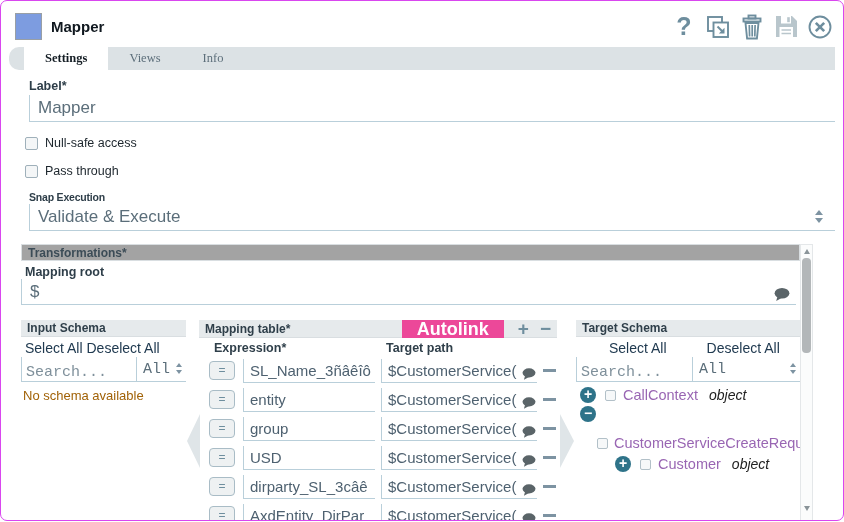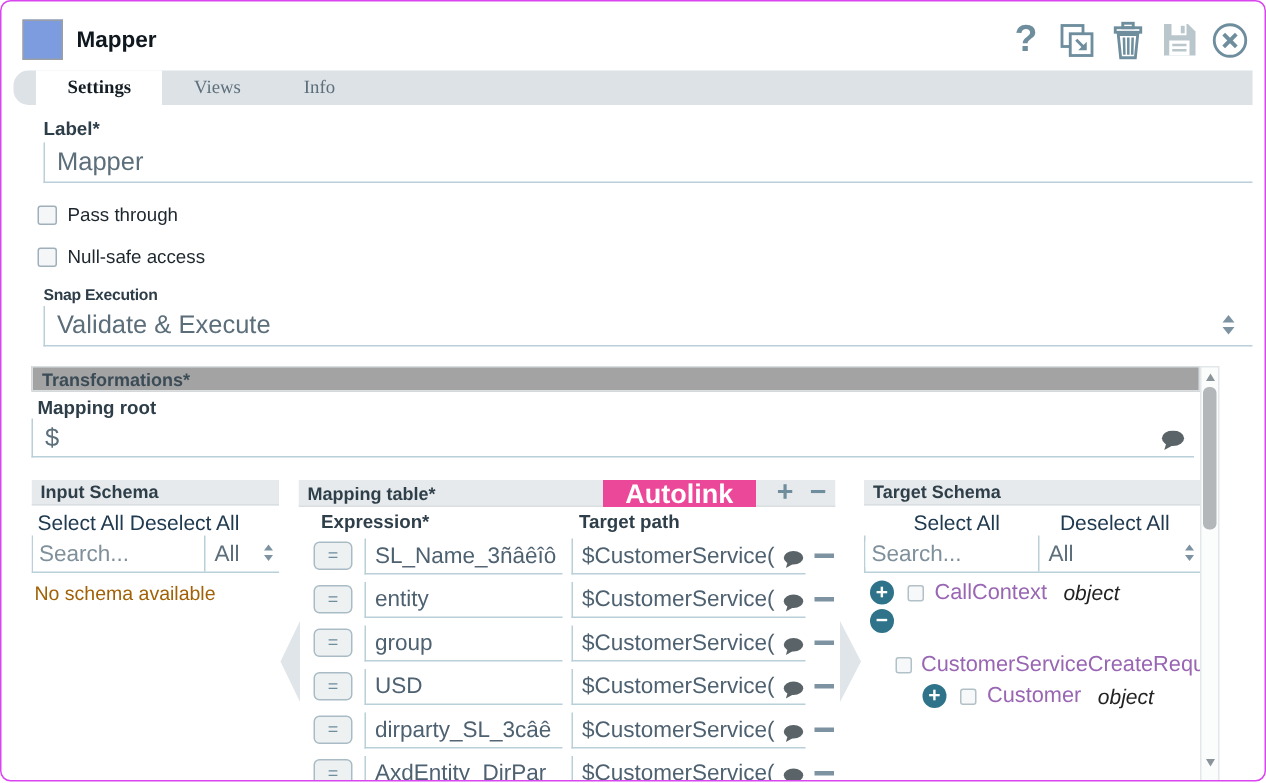--- a/index.html
+++ b/index.html
@@ -61,21 +61,21 @@
   
   .panels { position:relative; display:flex; margin-top:15px; height:212px; }
   .panel-hbar { height:17px; background:#e6eaec; border-bottom:1px solid #d9dee1;
                 font-size:12px; font-weight:bold; color:#2f3f4a; padding:1px 6px; }
   .p-input { width:165px; overflow:hidden; }
   .p-map { width:358px; margin-left:13px; overflow:hidden; }
   .p-target { width:224px; margin-left:19px; overflow:hidden; }
 
   .links-row { display:flex; font-size:14px; color:#203a50; padding:3px 0 1px 4px; }
   .links-row .lnk { cursor:pointer; }
-  .search-row { display:flex; align-items:center; height:25px; border-left:1px solid #b9cfda; border-bottom:1px solid #b9cfda; }
+  .search-row { display:flex; align-items:flex-end; height:25px; border-left:1px solid #b9cfda; border-bottom:1px solid #b9cfda;font-family:Liberation Mono, monospace; }
   .search-input { border:none; outline:none; font-family:inherit; font-size:15px; color:#5b6e7a; padding:0 4px; min-width:0; flex:1; }
   .search-input::placeholder { color:#7f909b; opacity:1; }
   .filter-box { position:relative; display:flex; align-items:center; border-left:1px solid #b9cfda; height:100%; }
   .filter-val { font-size:15px; color:#5b6e7a; padding-left:6px; }
   .filter-box .spinner { right:4px; top:6px; }
   .empty-msg { font-size:13px; color:#a16207; padding:6px 0 0 2px; }
 
   
   .mt-hbar { display:flex; align-items:center; height:18px; background:#e6eaec; border-bottom:1px solid #d9dee1; padding-left:6px; }
   .mt-title { font-size:12px; font-weight:bold; color:#2f3f4a; flex:1; }
@@ -177,25 +177,25 @@
     <div class="tab active">Settings</div>
     <div class="tab">Views</div>
     <div class="tab">Info</div>
   </div>
 
   <div class="fld-label">Label*</div>
   <input class="text-input" type="text" value="Mapper" style="">
 
   <div class="chk-row">
     <input type="checkbox" style="">
-    <span class="chk-label">Pass through</span>
+    <span class="chk-label">Null-safe access</span>
   </div>
   <div class="chk-row">
     <input type="checkbox" style="">
-    <span class="chk-label">Null-safe access</span>
+    <span class="chk-label">Pass through</span>
   </div>
 
   <div class="exec-label">Snap Execution</div>
   <div class="select-box">
     <span class="select-value">Validate &amp; Execute</span>
     <span class="spinner">
         <span class="tri-up"></span>
         <span class="tri-down"></span>
       </span>
   </div>

